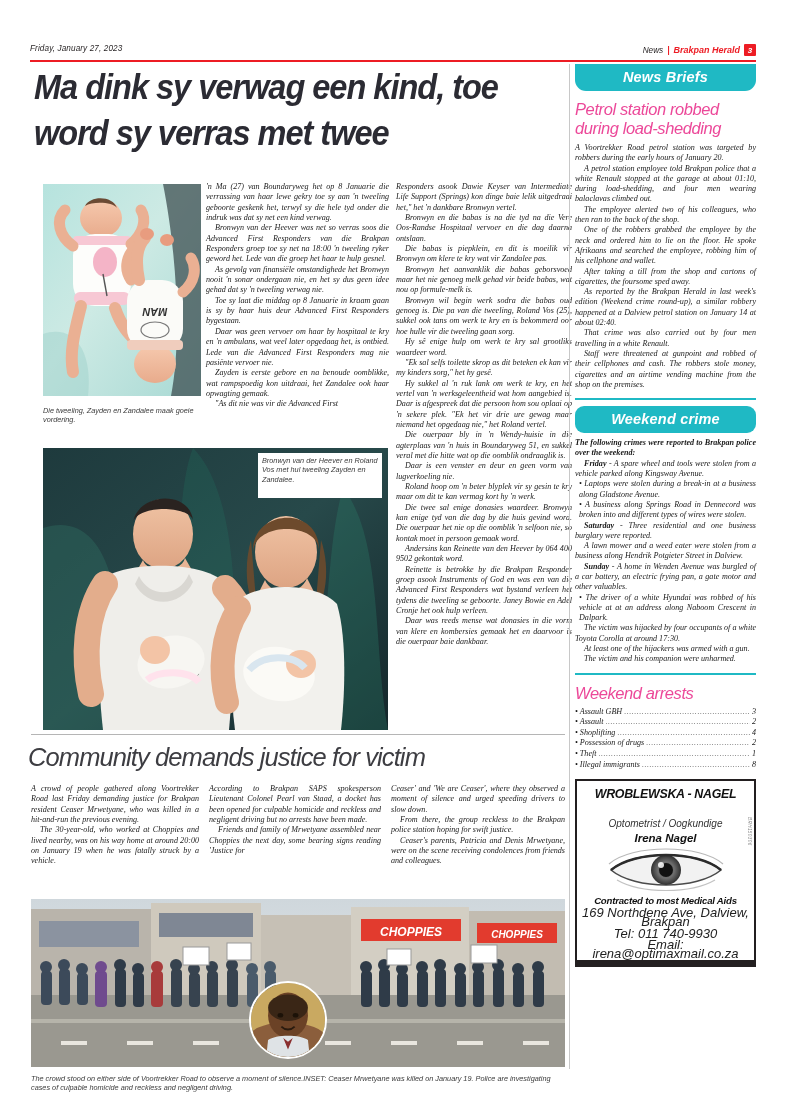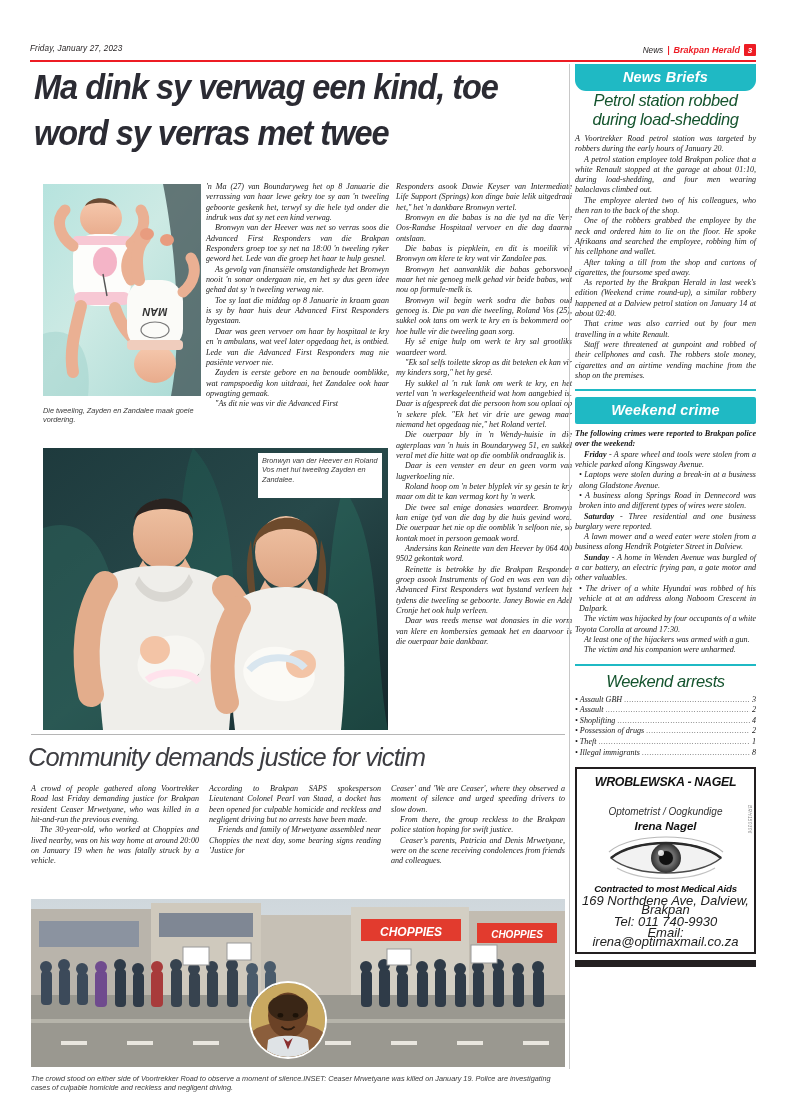--- a/index.html
+++ b/index.html
@@ -185,29 +185,29 @@
     background: #1fb9c4;
     color: #ffffff;
     font-family: "Liberation Sans", sans-serif;
     font-weight: bold;
     font-size: 14.5px;
     text-align: center;
     padding: 5px 0 6px 0;
     border-radius: 0 0 11px 11px;
     letter-spacing: .2px;
   }
-  .teal-tab.rounded-all { border-radius: 2px; }
+  .teal-tab.rounded-all { border-radius: 9px; }
 
   .sb-head {
     font-family: "Liberation Sans", sans-serif;
     font-size: 16.5px;
     line-height: 19px;
-    color: #14532d;
+    color: #ec4899;
+    margin-top: 9px;
     letter-spacing: -0.4px;
-    text-align: center;
   }
   .sb-body {
     font-family: "Liberation Serif", serif;
     font-size: 8.1px;
     line-height: 10.3px;
     color: #1a1a1a;
     text-align: justify;
     margin-top: 5px;
   }
   .sb-body p { text-indent: 9px; margin: 0; }

